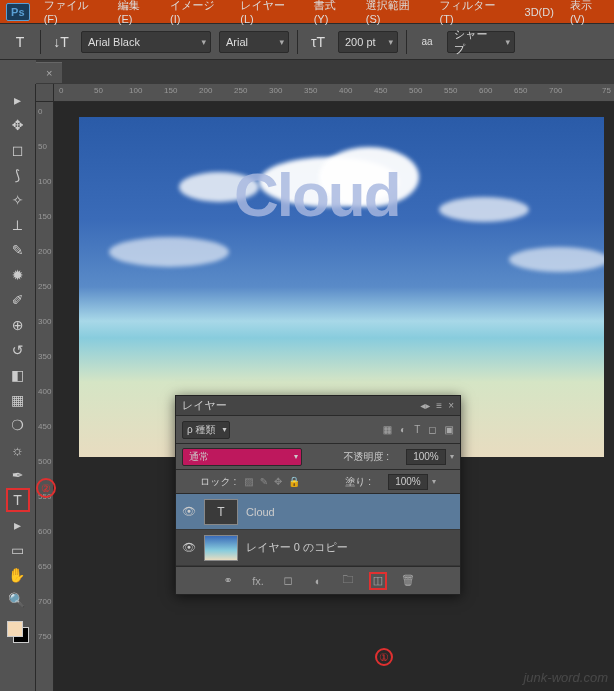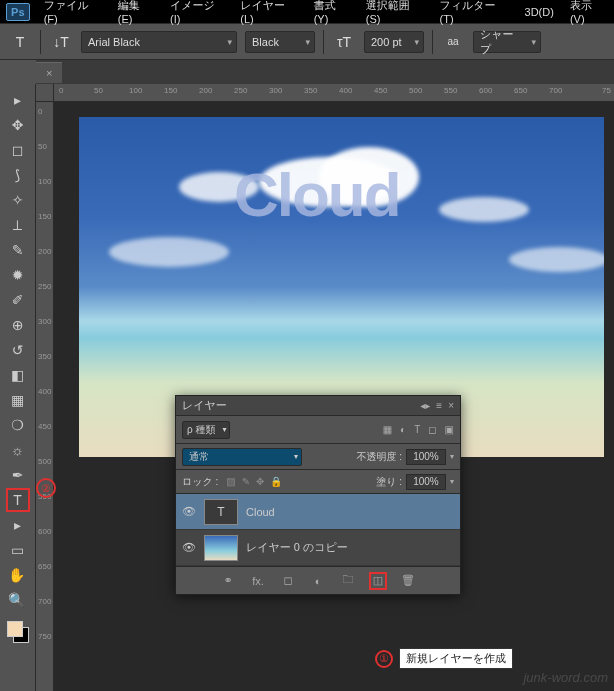--- a/index.html
+++ b/index.html
@@ -1,17 +1,17 @@
 <!DOCTYPE html>
 <html><head>
 <meta charset="utf-8">
 <style>
 *{margin:0;padding:0;box-sizing:border-box;font-family:sans-serif;}
 body{width:614px;height:691px;background:#535353;overflow:hidden;position:relative;}
-.menubar{height:24px;background:#000000;display:flex;align-items:center;color:#ddd;font-size:11px;border-bottom:1px solid #2a2a2a;}
+.menubar{height:24px;background:#c2410c;display:flex;align-items:center;color:#ddd;font-size:11px;border-bottom:1px solid #2a2a2a;}
 .ps-logo{width:24px;height:18px;margin:0 6px;background:#1a3c5a;border:1px solid #5a9fd4;color:#5a9fd4;font-size:11px;font-weight:bold;display:flex;align-items:center;justify-content:center;border-radius:2px;}
 .menu-item{padding:0 8px;cursor:default;}
 .optbar{height:36px;background:#535353;display:flex;align-items:center;padding:0 8px;gap:8px;border-bottom:1px solid #2a2a2a;}
 .opt-icon{width:24px;height:24px;display:flex;align-items:center;justify-content:center;color:#ddd;font-size:14px;}
 .opt-select{background:#3a3a3a;border:1px solid #2a2a2a;color:#ddd;font-size:11px;height:22px;padding:0 20px 0 6px;position:relative;display:flex;align-items:center;border-radius:2px;}
 .opt-select::after{content:"▾";position:absolute;right:4px;font-size:9px;color:#aaa;}
 .opt-div{width:1px;height:24px;background:#2a2a2a;}
 .tabbar{height:24px;background:#3a3a3a;display:flex;align-items:center;margin-left:36px;}
 .tab{background:#535353;color:#ddd;font-size:11px;padding:4px 10px;border-top:1px solid #666;display:flex;align-items:center;gap:8px;}
 .tab-close{color:#aaa;font-size:11px;}
@@ -35,25 +35,25 @@
 .cloud-text{position:absolute;top:42px;left:155px;font-family:'Arial Black',sans-serif;font-size:62px;font-weight:900;color:#a8b8e0;opacity:0.82;letter-spacing:-2px;}
 .annotation-2{position:absolute;left:36px;top:478px;width:20px;height:20px;border:2px solid #e03030;border-radius:50%;color:#e03030;font-size:11px;display:flex;align-items:center;justify-content:center;z-index:5;}
 .layers-panel{position:absolute;left:175px;top:395px;width:286px;background:#535353;border:1px solid #222;box-shadow:0 2px 12px rgba(0,0,0,0.6);z-index:10;}
 .lp-header{height:20px;background:#454545;display:flex;align-items:center;justify-content:space-between;padding:0 6px;color:#ccc;font-size:11px;border-bottom:1px solid #2a2a2a;}
 .lp-header-icons{display:flex;gap:6px;font-size:10px;color:#aaa;}
 .lp-filter{height:28px;display:flex;align-items:center;padding:0 6px;gap:6px;border-bottom:1px solid #2a2a2a;}
 .lp-filter-select{background:#3a3a3a;border:1px solid #2a2a2a;color:#ccc;font-size:10px;height:18px;padding:0 14px 0 4px;display:flex;align-items:center;position:relative;border-radius:2px;}
 .lp-filter-select::after{content:"▾";position:absolute;right:3px;font-size:8px;}
 .lp-filter-icons{margin-left:auto;display:flex;gap:8px;color:#aaa;font-size:10px;}
 .lp-blend{height:26px;display:flex;align-items:center;padding:0 6px;gap:6px;border-bottom:1px solid #2a2a2a;color:#ccc;font-size:10px;}
-.lp-blend-select{background:#0c4a6e;border:1px solid #2a2a2a;color:#ccc;font-size:10px;height:18px;padding:0 14px 0 6px;width:120px;display:flex;align-items:center;position:relative;border-radius:2px;}
+.lp-blend-select{background:#be185d;border:1px solid #2a2a2a;color:#ccc;font-size:10px;height:18px;padding:0 14px 0 6px;width:120px;display:flex;align-items:center;position:relative;border-radius:2px;}
 .lp-blend-select::after{content:"▾";position:absolute;right:3px;font-size:8px;}
 .lp-opacity{margin-left:auto;display:flex;align-items:center;gap:4px;}
-.lp-opacity-input{background:#3a3a3a;border:1px solid #2a2a2a;color:#ccc;font-size:10px;height:16px;width:40px;text-align:center;display:flex;align-items:center;justify-content:center;}
-.lp-lock{height:24px;display:flex;align-items:center;padding:0 6px;gap:8px;border-bottom:1px solid #2a2a2a;color:#ccc;font-size:10px;}
+.lp-opacity-input{background:#3a3a3a;border:1px solid #2a2a2a;color:#ccc;font-size:10px;height:16px;width:40px;text-align:center;display:flex;align-items:center;justify-content:center;margin-left:13px;}
+.lp-lock{height:24px;display:flex;align-items:center;padding:0 24px;gap:8px;border-bottom:1px solid #2a2a2a;color:#ccc;font-size:10px;}
 .lp-lock-icons{display:flex;gap:6px;color:#888;font-size:10px;}
 .lp-fill{margin-left:auto;display:flex;align-items:center;gap:4px;}
 .lp-layers{background:#454545;}
 .layer-row{height:36px;display:flex;align-items:center;padding:0 6px;gap:8px;border-bottom:1px solid #383838;color:#ccc;font-size:11px;}
 .layer-row.selected{background:#5a7a9a;}
 .layer-eye{width:14px;text-align:center;color:#ccc;font-size:11px;}
 .layer-thumb{width:34px;height:26px;border:1px solid #888;background:#3a3a3a;display:flex;align-items:center;justify-content:center;font-size:12px;}
 .layer-thumb.text{background:#3a3a3a;color:#ccc;}
 .layer-thumb.img{background:linear-gradient(to bottom,#3a6bb8 0%,#88ccdd 60%,#e8dcc0 100%);}
 .lp-bottom{height:28px;display:flex;align-items:center;justify-content:center;gap:12px;color:#aaa;font-size:11px;border-top:1px solid #2a2a2a;}
@@ -77,22 +77,22 @@
   <div class="menu-item">選択範囲(S)</div>
   <div class="menu-item">フィルター(T)</div>
   <div class="menu-item">3D(D)</div>
   <div class="menu-item">表示(V)</div>
 </div>
 
 <div class="optbar">
   <div class="opt-icon">T</div>
   <div class="opt-div"></div>
   <div class="opt-icon">↓T</div>
-  <div class="opt-select" style="width:156px">Arial Black</div>
-  <div class="opt-select" style="width:70px">Black</div>
+  <div class="opt-select" style="width:130px">Arial Black</div>
+  <div class="opt-select" style="width:70px">Arial</div>
   <div class="opt-div"></div>
   <div class="opt-icon">τT</div>
   <div class="opt-select" style="width:60px">200 pt</div>
   <div class="opt-div"></div>
   <div class="opt-icon" style="font-size:10px">aa</div>
   <div class="opt-select" style="width:68px">シャープ</div>
 </div>
 
 <div class="tabbar">
   <div class="tab">
@@ -244,16 +244,15 @@
     <div class="lp-btn">◻</div>
     <div class="lp-btn">◐</div>
     <div class="lp-btn">🗀</div>
     <div class="lp-btn highlighted">◫</div>
     <div class="lp-btn">🗑</div>
   </div>
 </div>
 
 <div class="annotation-1">
   <div class="circle">①</div>
-  <div class="label">新規レイヤーを作成</div>
 </div>
 
 <div class="watermark">junk-word.com</div>
 
 </body></html>

